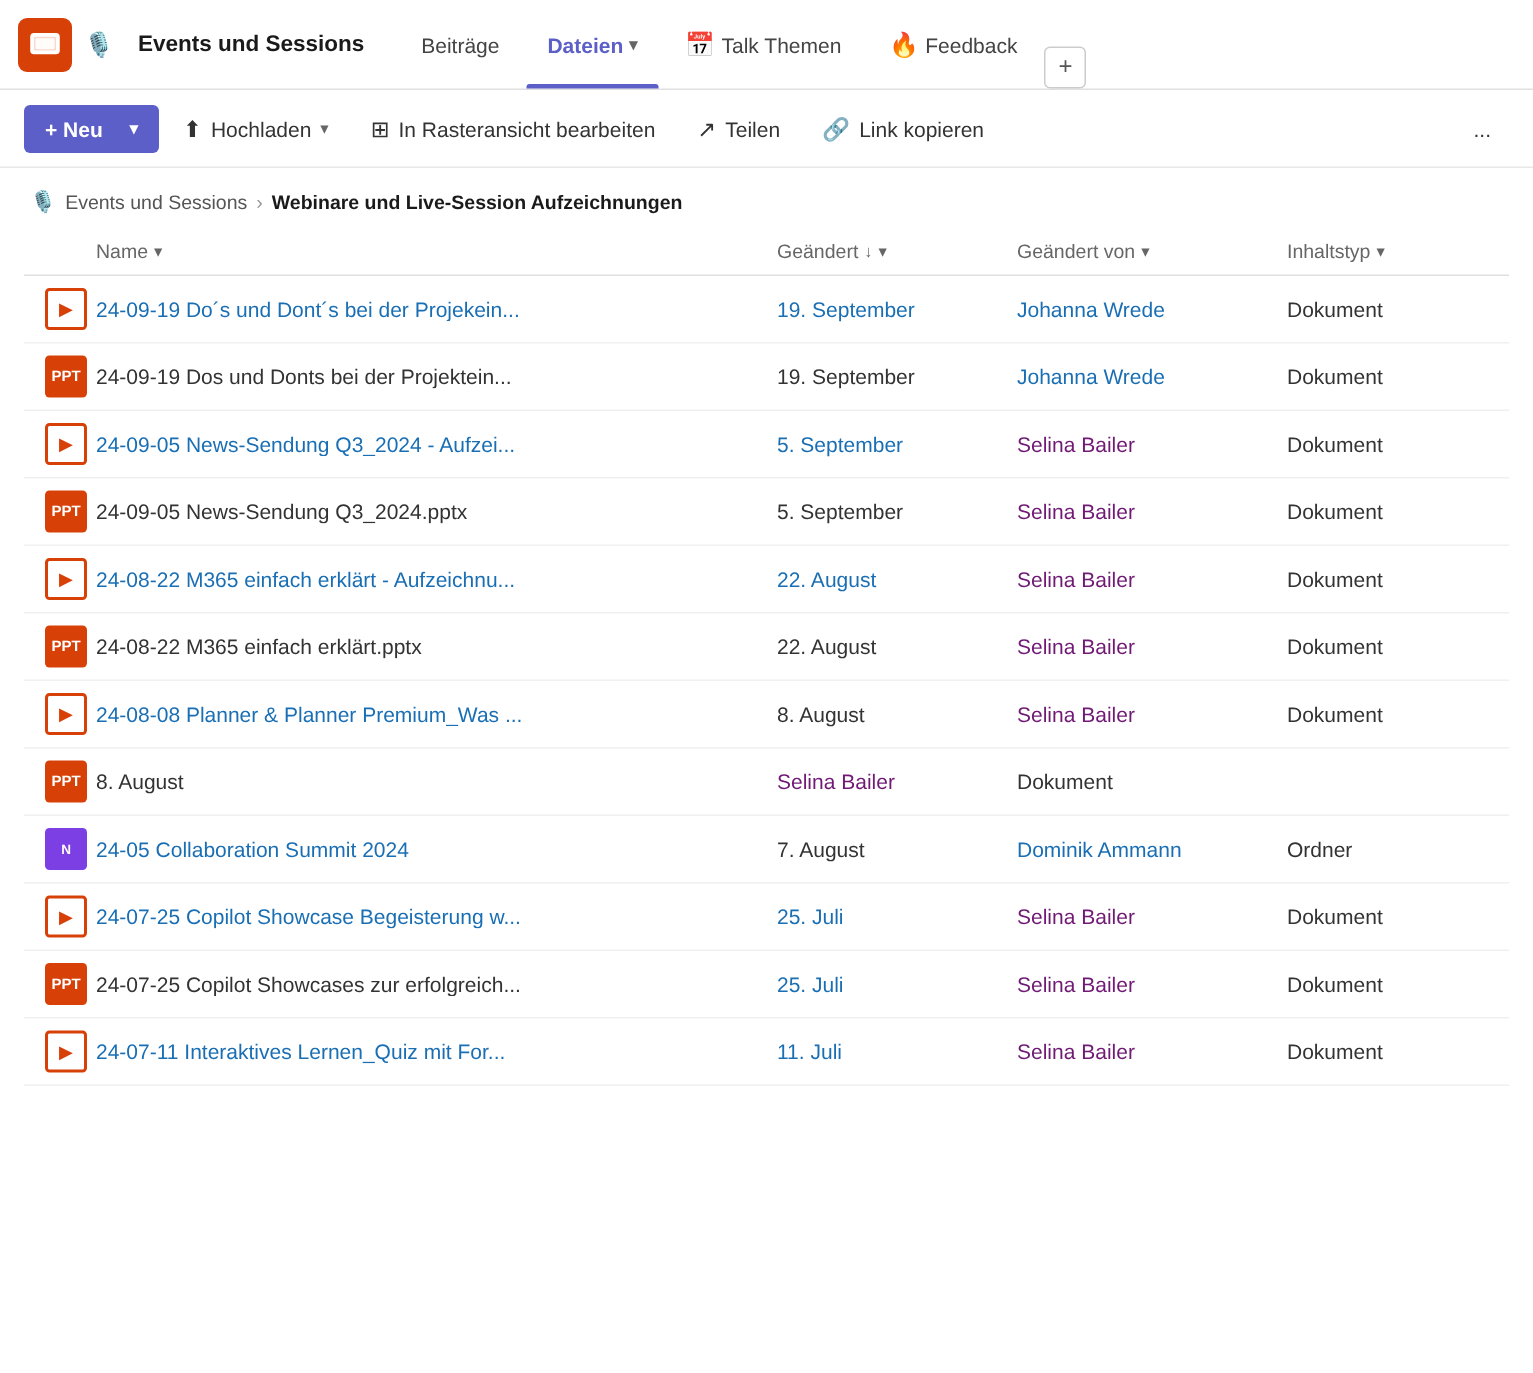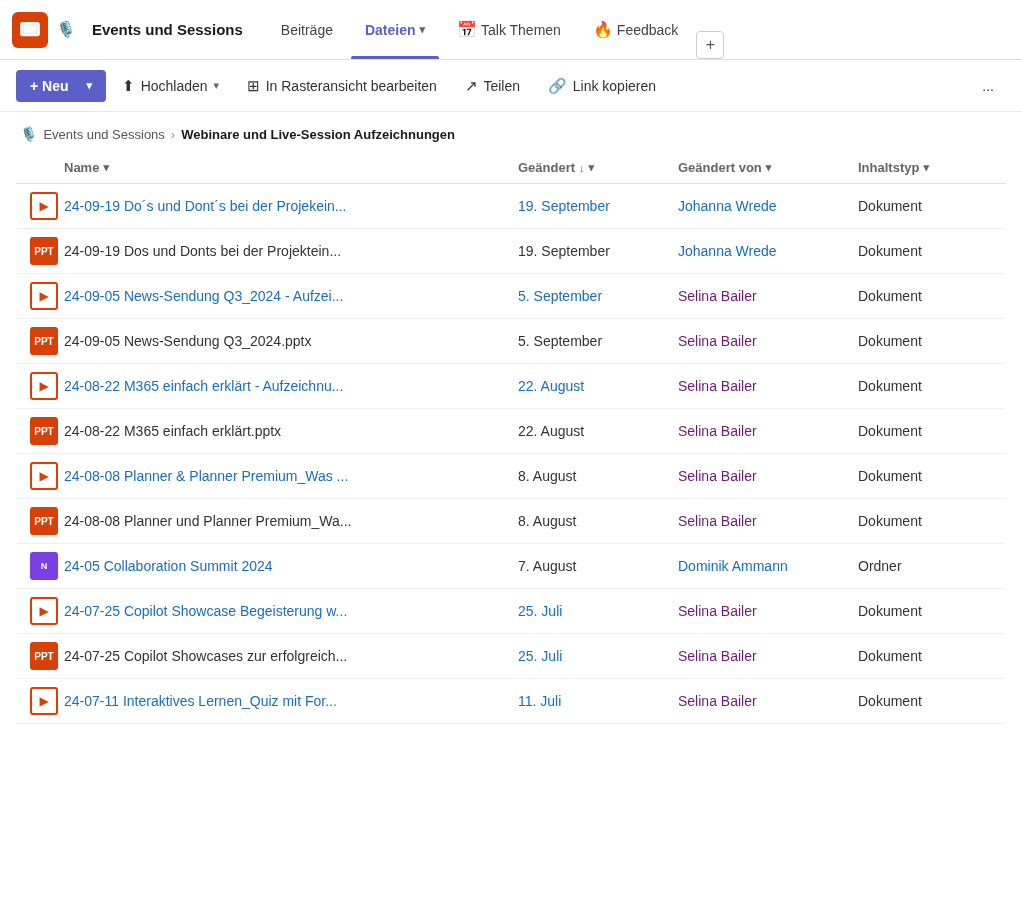--- a/index.html
+++ b/index.html
@@ -137,21 +137,21 @@
       padding: 0 16px;
     }
     .file-list-header {
       display: grid;
       grid-template-columns: 40px 1fr 160px 180px 140px;
       align-items: center;
       padding: 8px 8px;
       border-bottom: 1px solid #e0e0e0;
       color: #666;
       font-size: 13px;
-      font-weight: 700;
+      font-weight: 400;
     }
     .col-header {
       display: flex;
       align-items: center;
       gap: 4px;
       cursor: pointer;
       user-select: none;
     }
     .sort-icon { font-size: 11px; }
     .file-row {
@@ -376,21 +376,20 @@
     </div>
     <div class="file-name"><a href="#">24-08-08 Planner &amp; Planner Premium_Was ...</a></div>
     <div><span class="file-date plain">8. August</span></div>
     <div><span class="file-author plain">Selina Bailer</span></div>
     <div class="file-type">Dokument</div>
   </div>
       <div class="file-row">
     <div class="file-icon-cell">
       <div class="file-icon icon-pptx">PPT</div>
     </div>
-    <div class="file-name"><span>24-08-08 Planner und Planner Premium_Wa...</span></div>
     <div><span class="file-date plain">8. August</span></div>
     <div><span class="file-author plain">Selina Bailer</span></div>
     <div class="file-type">Dokument</div>
   </div>
       <div class="file-row">
     <div class="file-icon-cell">
       <div class="file-icon icon-onenote">N</div>
     </div>
     <div class="file-name"><a href="#">24-05 Collaboration Summit 2024</a></div>
     <div><span class="file-date plain">7. August</span></div>

